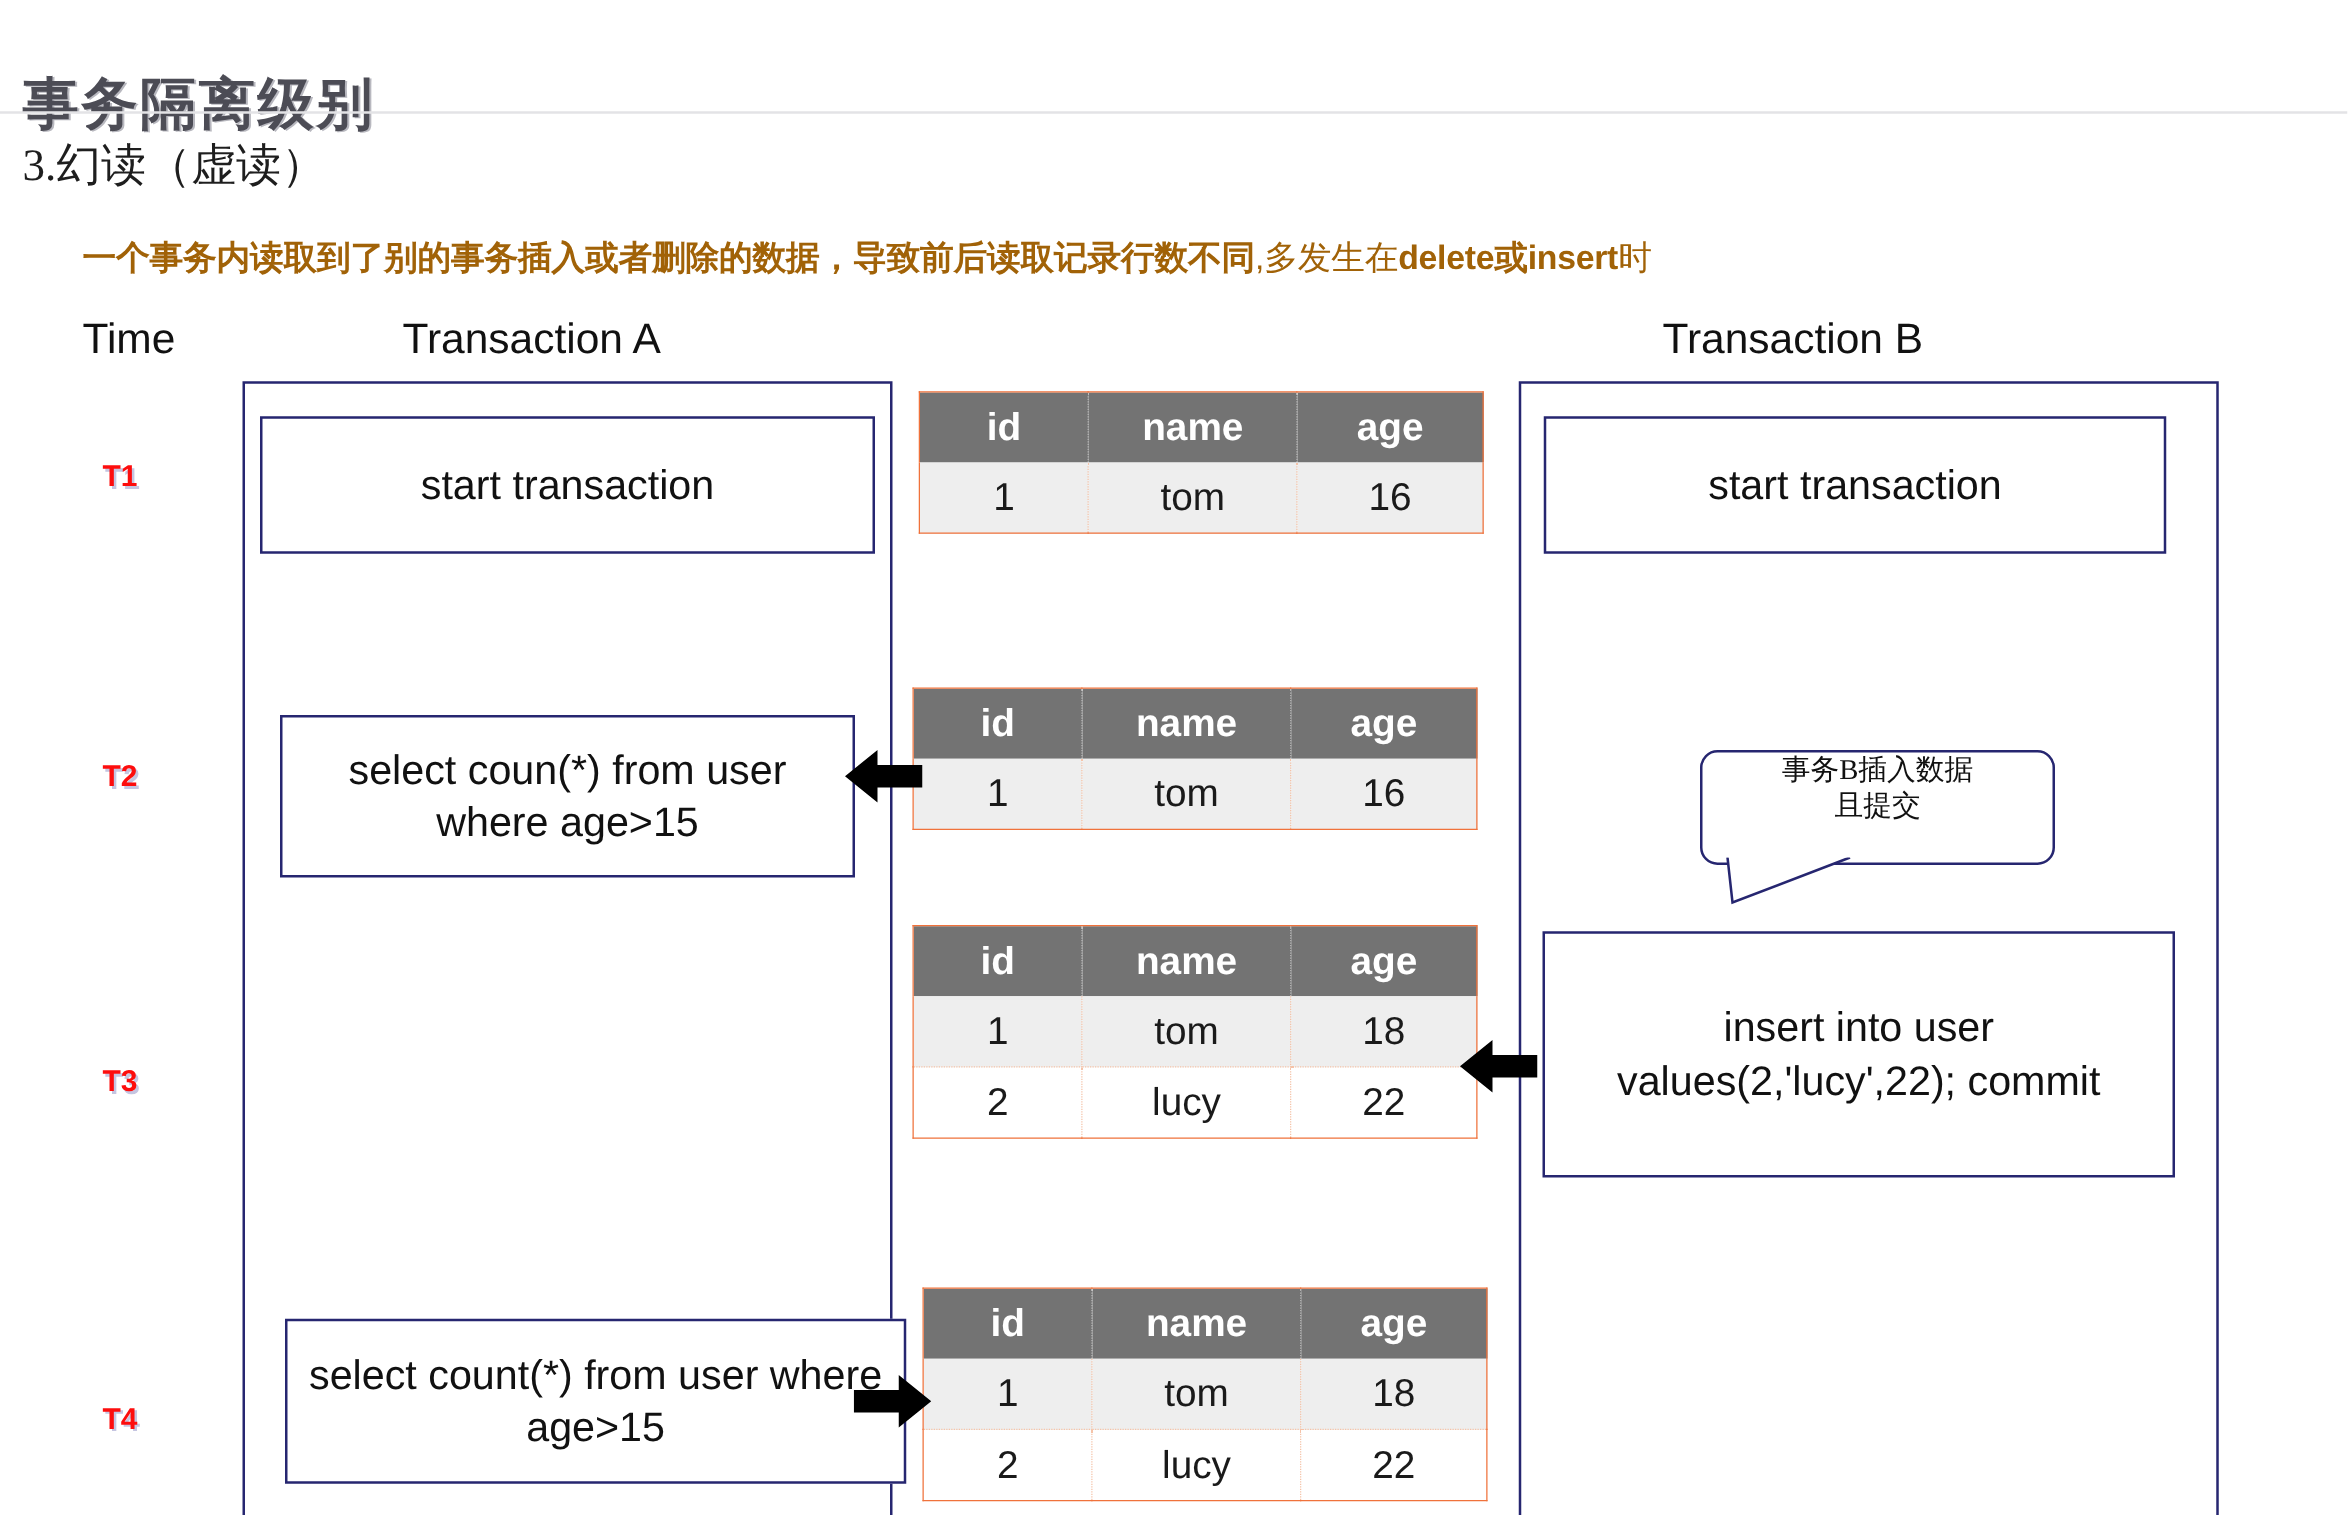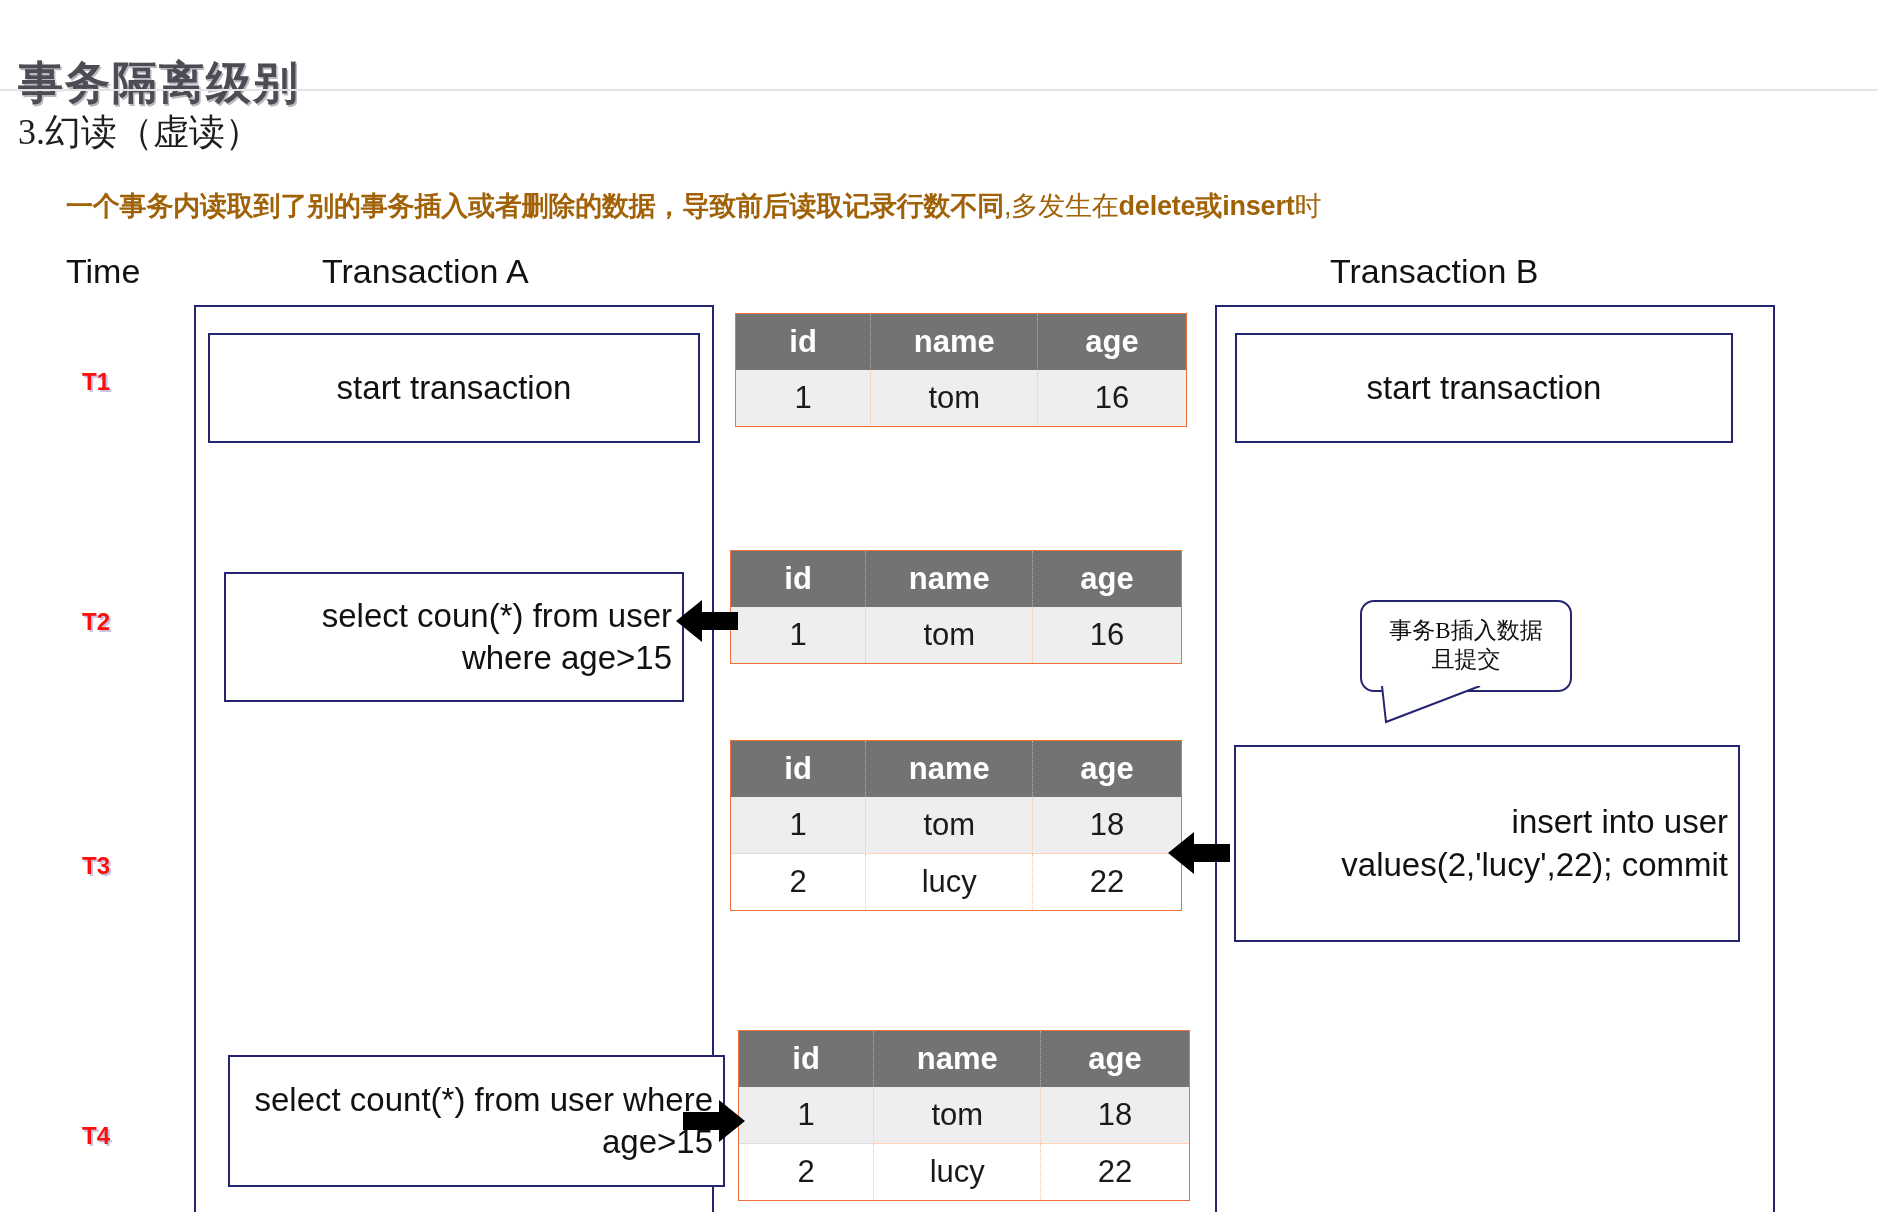--- a/index.html
+++ b/index.html
@@ -97,21 +97,21 @@
 
   
   .stmt {
     position: absolute;
     border: 2px solid #262670;
     background: #ffffff;
     box-sizing: border-box;
     display: flex;
     align-items: center;
     justify-content: center;
-    text-align: right;
+    text-align: center;
     font-size: 33px;
     line-height: 1.28;
     color: #111111;
     padding: 4px 10px;
   }
   #stmt-a-t1 { left: 208px;  top: 333px; width: 492px;  height: 110px; }
   #stmt-b-t1 { left: 1235px; top: 333px; width: 498px;  height: 110px; }
   #stmt-a-t2 { left: 224px;  top: 556px; width: 460px;  height: 130px; margin-top: 16px; }
   #stmt-b-t3 { left: 1234px; top: 745px; width: 506px;  height: 197px; }
   #stmt-a-t4 { left: 228px;  top: 1055px; width: 497px; height: 132px; }
@@ -120,30 +120,30 @@
   #callout {
     position: absolute;
     left: 1360px;
     top: 600px;
     width: 240px;
     height: 110px;
   }
   #callout .bubble-box {
     position: absolute;
     left: 0; top: 0;
-    width: 212px;
+    width: 284px;
     height: 92px;
     border: 2px solid #262670;
     border-radius: 14px;
     background: #ffffff;
     box-sizing: border-box;
     display: flex;
     flex-direction: column;
     align-items: center;
-    justify-content: center;
+    justify-content: flex-start;
     font-family: "Liberation Serif", "DejaVu Serif", serif;
     font-size: 23px;
     line-height: 1.24;
     color: #111111;
   }
   #callout svg.tail {
     position: absolute;
     left: 20px;
     top: 86px;
     width: 110px;

